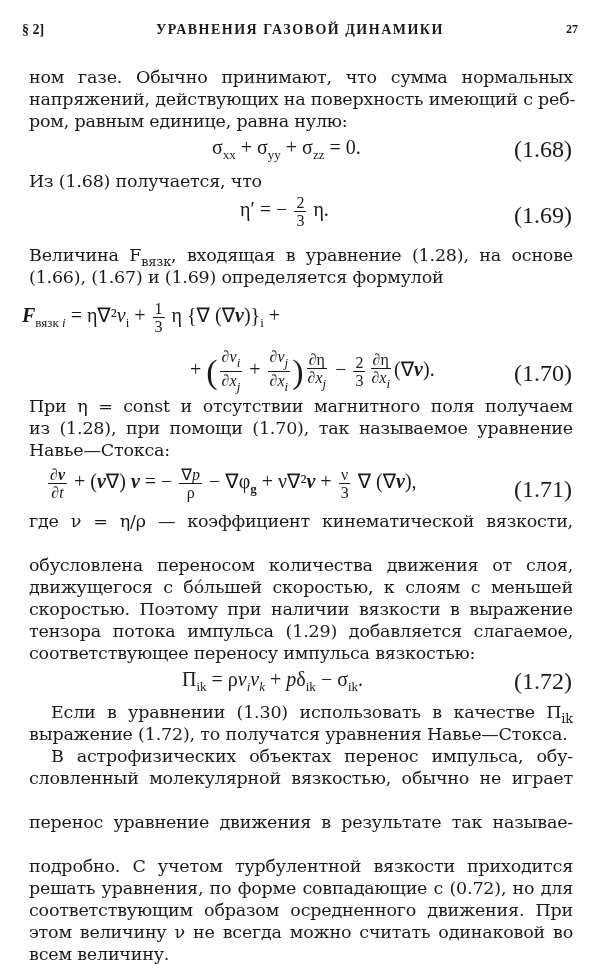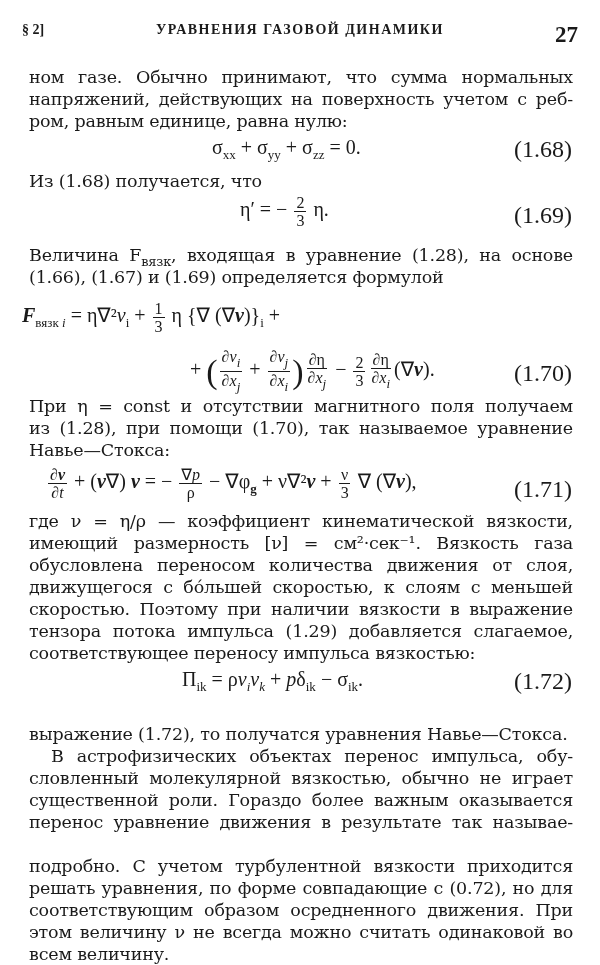--- a/index.html
+++ b/index.html
@@ -4,21 +4,21 @@
 <style>
   html, body { margin:0; padding:0; background:#ffffff; }
   body { width:600px; height:965px; overflow:hidden; position:relative;
          font-family:"DejaVu Serif","Liberation Serif",serif; color:#1a1a1a; }
   .page { position:absolute; left:0; top:0; width:600px; height:965px; }
   .header { position:absolute; top:22px; left:22px; right:22px; height:22px;
             font-family:"Liberation Serif",serif; font-weight:bold; font-size:16px; }
   .header .sec { position:absolute; left:0; top:0; font-size:14px; }
   .header .title { position:absolute; left:0; right:0; text-align:center; top:0;
                    letter-spacing:1.5px; font-size:14px; }
-  .header .pnum { position:absolute; right:0; top:0; font-size:23px; }
+  .header .pnum { position:absolute; right:0; top:0; font-size:12px; }
   .line { position:absolute; left:29px; width:544px; font-size:17.5px;
           white-space:nowrap; line-height:22px; font-family:"DejaVu Serif",serif;
           text-align:justify; text-align-last:justify; letter-spacing:-0.2px; }
   .line.last { text-align-last:left; }
   .line.indent { padding-left:22px; width:522px; }
   .eq { position:absolute; font-family:"Liberation Serif",serif; font-size:20px; white-space:nowrap; }
   .eqnum { position:absolute; right:28px; font-family:"Liberation Serif",serif; font-size:24px; }
   i, .it { font-style:italic; }
   sub { font-size:13px; vertical-align:-5px; }
   .frac { display:inline-flex; flex-direction:column; align-items:center; vertical-align:middle;
@@ -32,21 +32,21 @@
 
 <div class="page">
 
   <div class="header">
     <span class="sec">§ 2]</span>
     <span class="title">УРАВНЕНИЯ ГАЗОВОЙ ДИНАМИКИ</span>
     <span class="pnum">27</span>
   </div>
 
   <div class="line" style="top:66px">ном газе. Обычно принимают, что сумма нормальных</div>
-  <div class="line" style="top:88px">напряжений, действующих на поверхность учетом с реб-</div>
+  <div class="line" style="top:88px">напряжений, действующих на поверхность имеющий с реб-</div>
   <div class="line last" style="top:110px">ром, равным единице, равна нулю:</div>
 
   <div class="eq" style="left:212px; top:136px">
     σ<sub>xx</sub> + σ<sub>yy</sub> + σ<sub>zz</sub> = 0.
   </div>
   <div class="eqnum" style="top:136px">(1.68)</div>
 
   <div class="line last" style="top:170px">Из (1.68) получается, что</div>
 
   <div class="eq" style="left:240px; top:194px">
@@ -100,37 +100,38 @@
         <span class="num">∇<i>p</i></span>
         <span class="den">ρ</span>
       </span> − ∇φ<sub><b>g</b></sub> + ν∇²<i><b>v</b></i> + <span class="frac">
         <span class="num">ν</span>
         <span class="den">3</span>
       </span> ∇ (∇<i><b>v</b></i>),
   </div>
   <div class="eqnum" style="top:476px">(1.71)</div>
 
   <div class="line" style="top:510px">где  ν = η/ρ — коэффициент  кинематической  вязкости,</div>
-  <div class="line" style="top:532px">имеющий  размерность  [ν] = см²·сек⁻¹.  Вязкость  газа</div>
   <div class="line" style="top:554px">обусловлена переносом количества движения от слоя,</div>
   <div class="line" style="top:576px">движущегося с бóльшей скоростью, к слоям с меньшей</div>
   <div class="line" style="top:598px">скоростью. Поэтому при наличии вязкости в выражение</div>
   <div class="line" style="top:620px">тензора потока импульса (1.29) добавляется слагаемое,</div>
   <div class="line last" style="top:642px">соответствующее переносу импульса вязкостью:</div>
 
   <div class="eq" style="left:182px; top:668px">
     Π<sub>ik</sub> = ρ<i>v<sub>i</sub>v<sub>k</sub></i> + <i>p</i>δ<sub>ik</sub> − σ<sub>ik</sub>.
   </div>
   <div class="eqnum" style="top:668px">(1.72)</div>
 
+  <div class="line indent" style="top:701px">
+    <span>Если в уравнении (1.30) использовать в качестве Π</span><sub>ik</sub>
+  </div>
   <div class="line last" style="top:723px">выражение (1.72), то получатся уравнения Навье—Стокса.</div>
 
   <div class="line indent" style="top:745px">В астрофизических объектах перенос импульса, обу-</div>
   <div class="line" style="top:767px">словленный молекулярной вязкостью, обычно не играет</div>
-  <div class="line" style="top:789px">существенной роли. Гораздо более важным оказывается</div>
   <div class="line" style="top:811px">перенос уравнение движения в результате так называе-</div>
   <div class="line" style="top:855px">подробно. С учетом турбулентной вязкости приходится</div>
   <div class="line" style="top:877px">решать уравнения, по форме совпадающие с (0.72), но для</div>
   <div class="line" style="top:921px">этом величину ν не всегда можно считать одинаковой во</div>
   <div class="line" style="top:899px">соответствующим образом осредненного движения. При</div>
   <div class="line last" style="top:943px">всем величину.</div>
 
 </div>
 
 </body></html>

